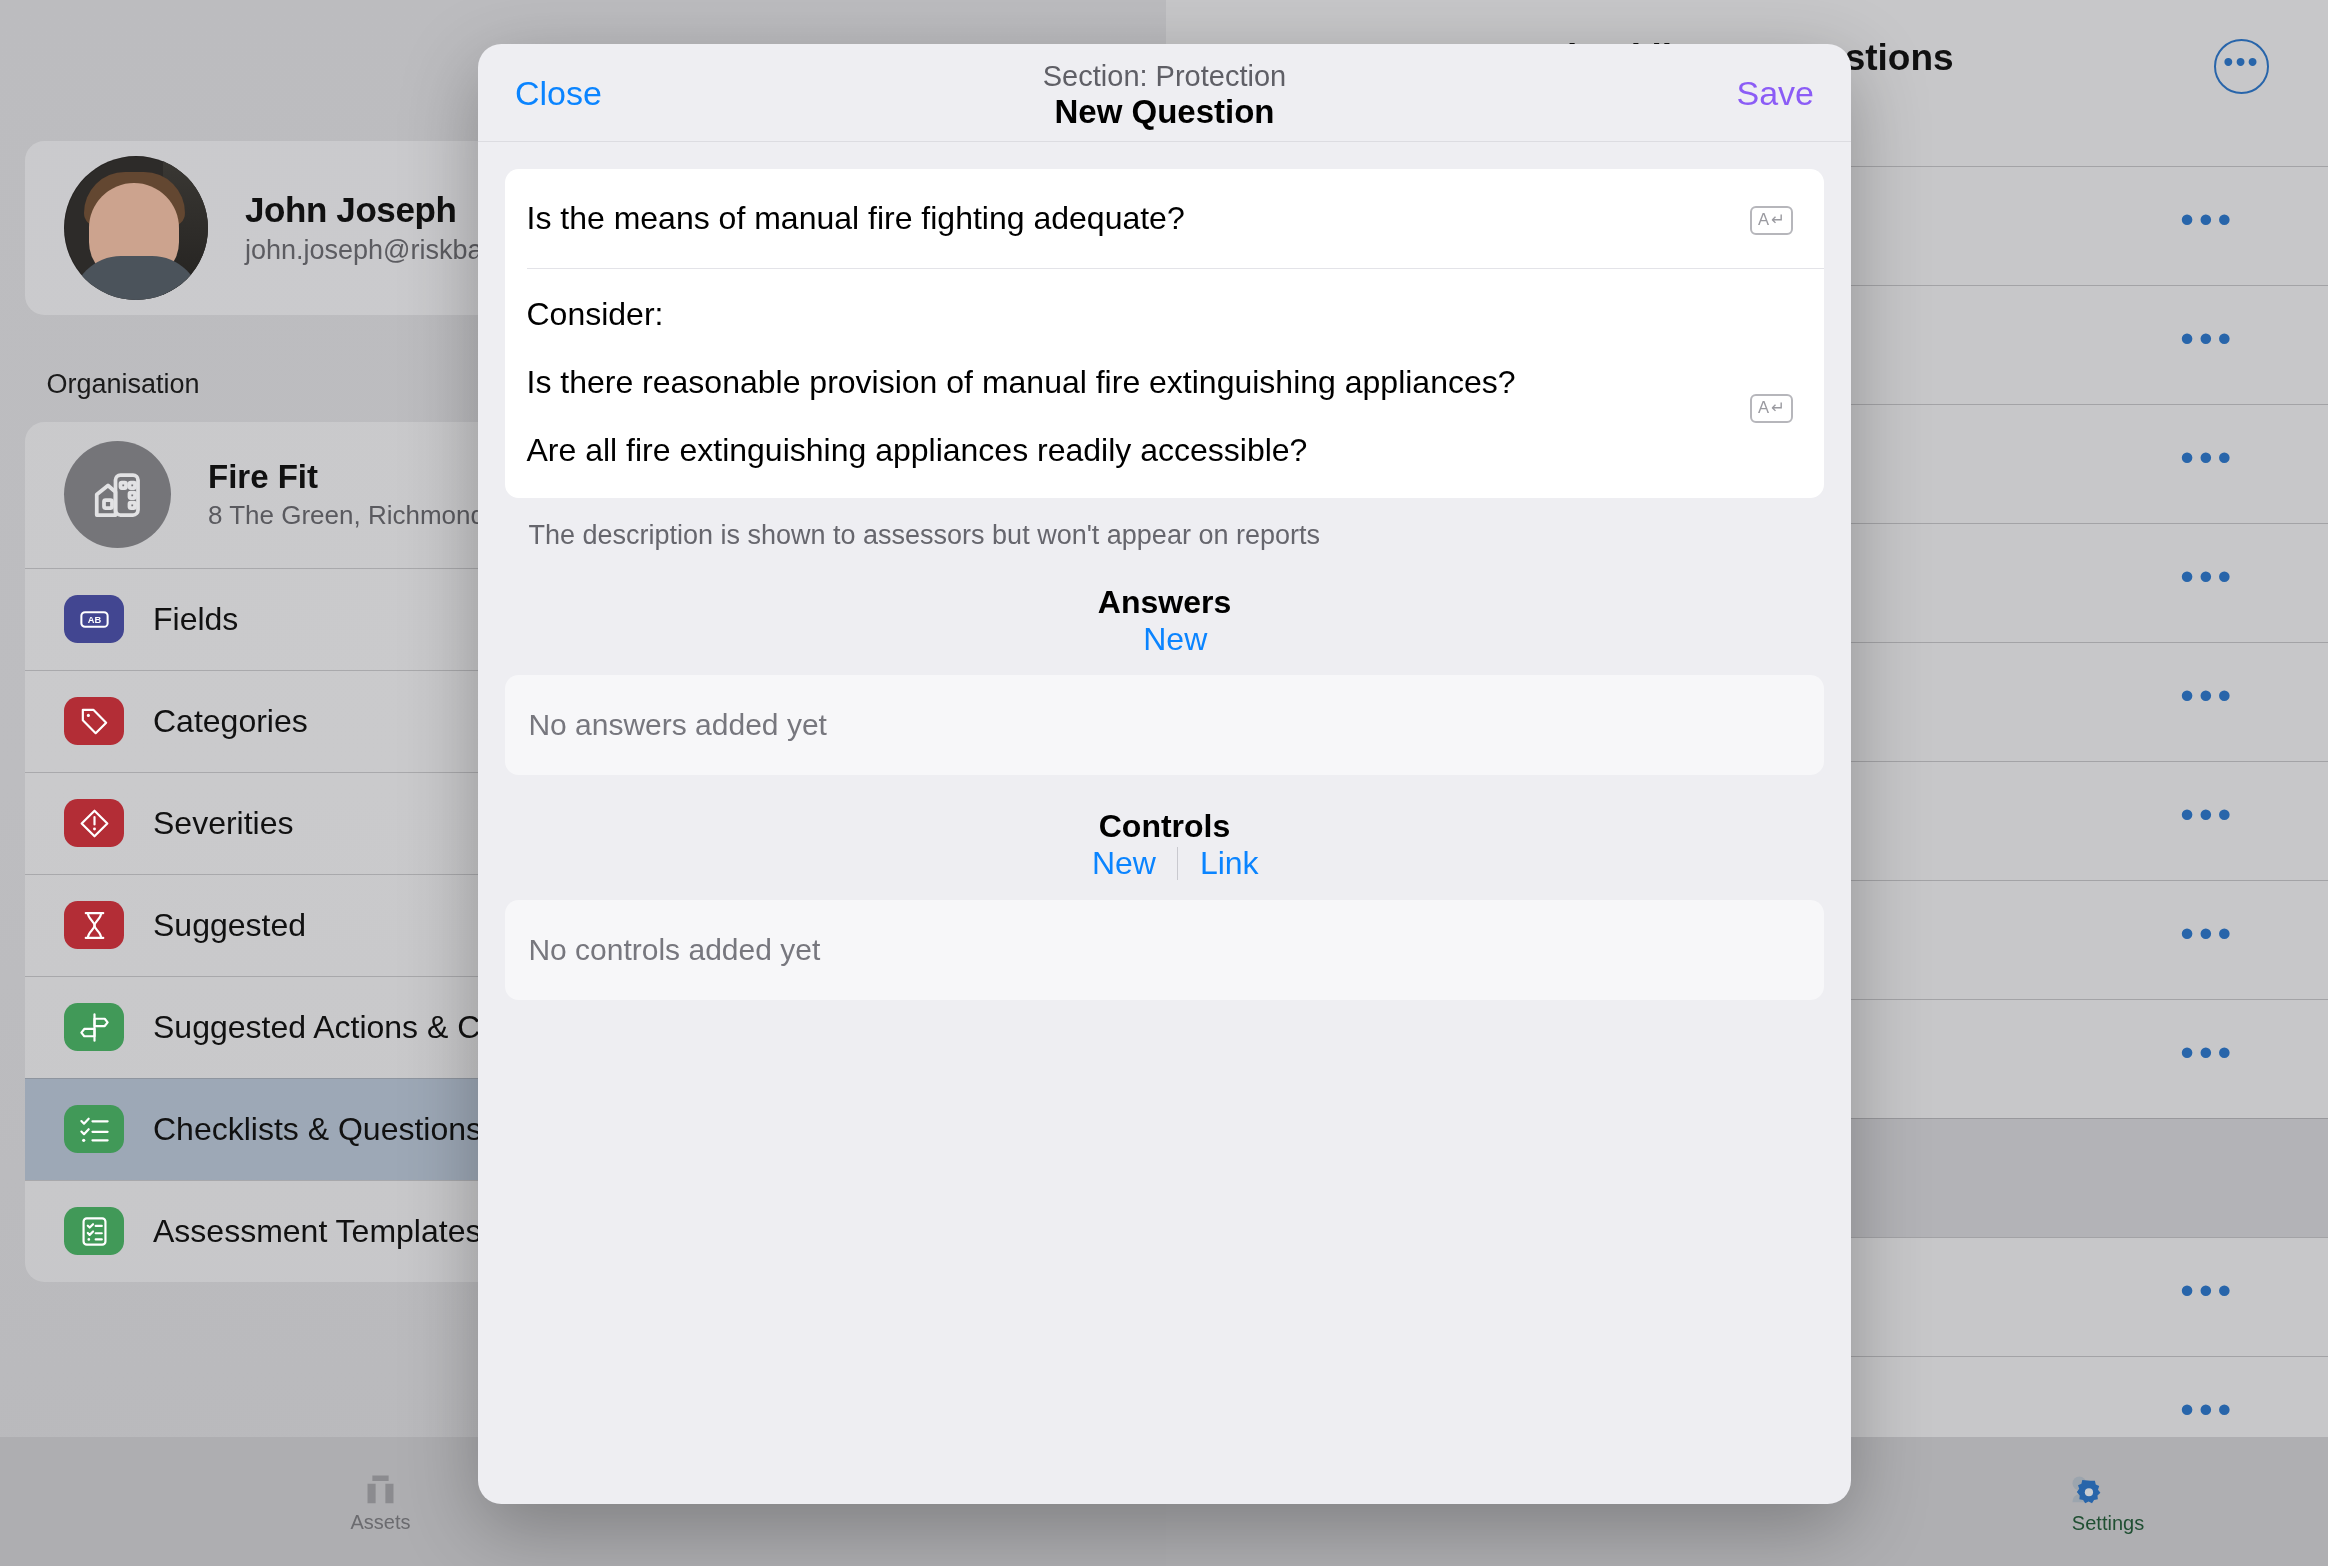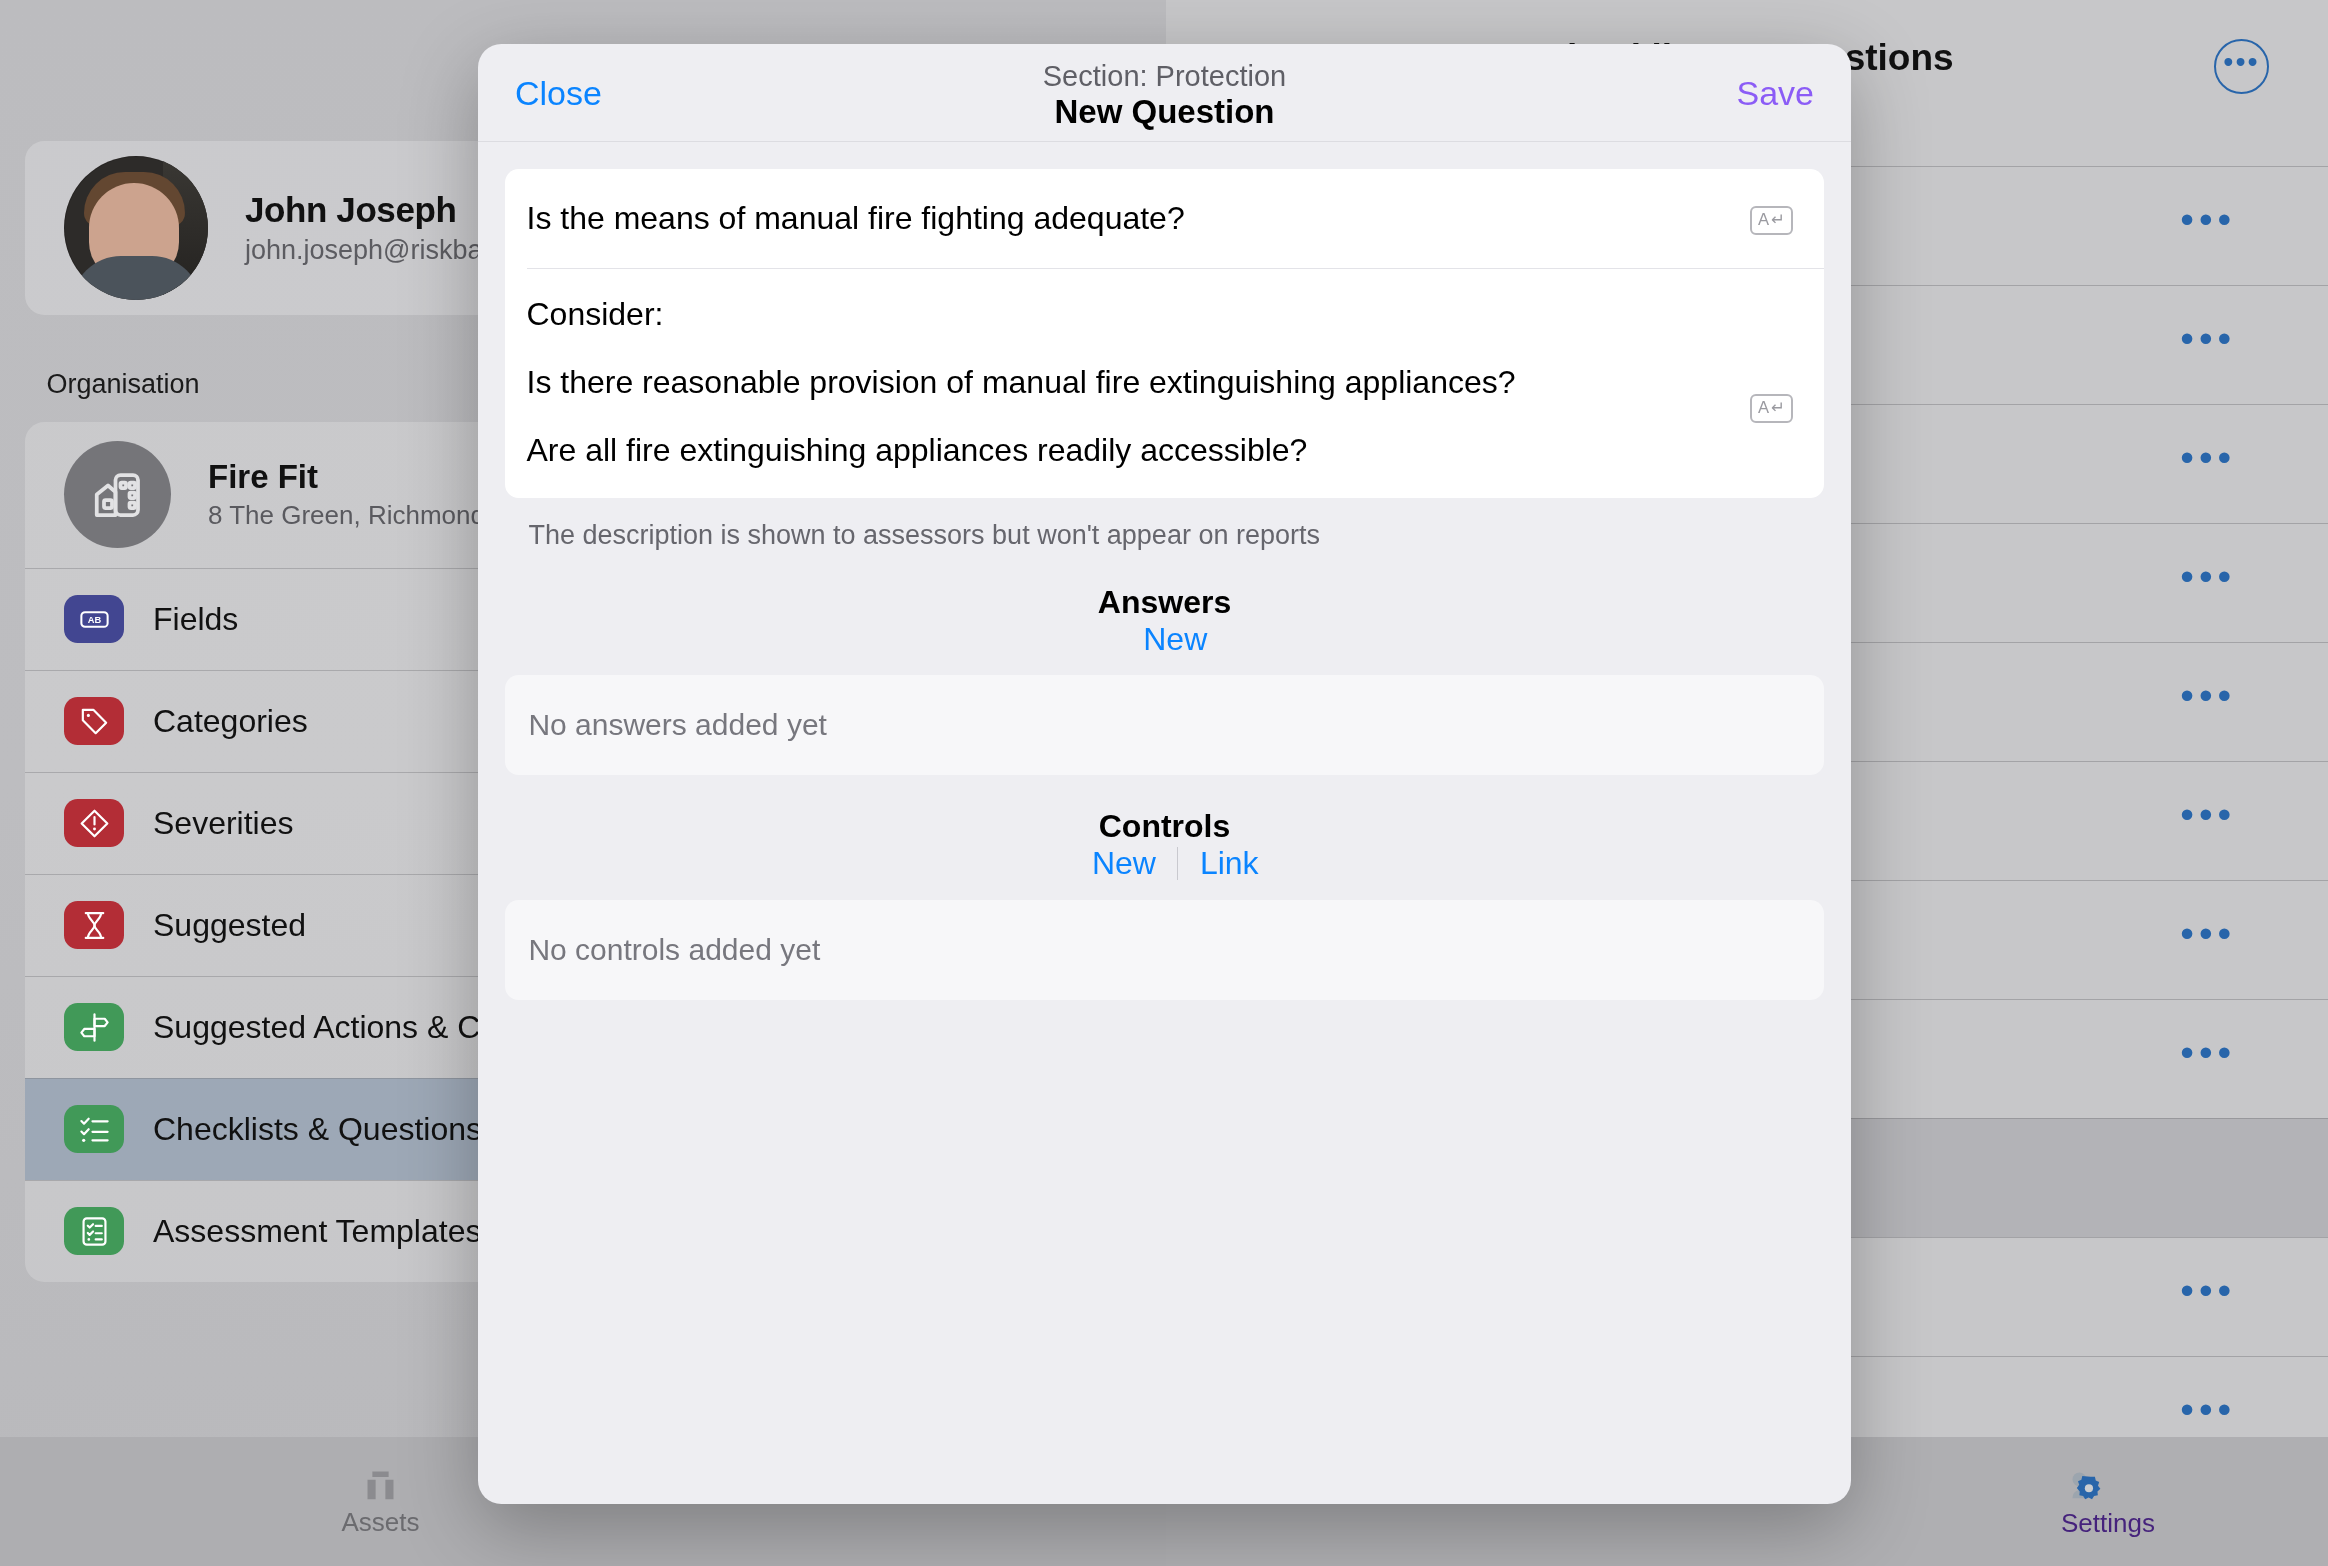--- a/index.html
+++ b/index.html
@@ -122,22 +122,22 @@
   .panel-row.action { color:#1668c4; font-weight:700; }
   .dots { color:#1668c4; font-size:39px; letter-spacing:4.9px; line-height:0; padding-bottom:11.7px; }
 
   
   #tabbar {
     position:absolute; left:0; right:0; bottom:0; height:129px;
     background:rgba(172,172,177,0.92);
     display:flex; align-items:center;
   }
   .tab { flex:1; display:flex; flex-direction:column; align-items:center; gap:3.9px; }
-  .tab-label { font-size:26px; color:#6b6b70;text-align:center; }
-  .tab.active .tab-label { color:#4c1d95;margin-left:48px; }
+  .tab-label { font-size:20px; color:#6b6b70;text-align:center; }
+  .tab.active .tab-label { color:#14532d;margin-left:48px; }
 
   
   #modal {
     position:absolute; left:478px; top:44px; width:1373px; height:1460px;
     background:#eeeef2; border-radius:23.4px; overflow:hidden;
     box-shadow:0 23.4px 78px rgba(0,0,0,0.28);
     display:flex; flex-direction:column;
   }
   #modal-head {
     height:98px; flex:none; position:relative;

